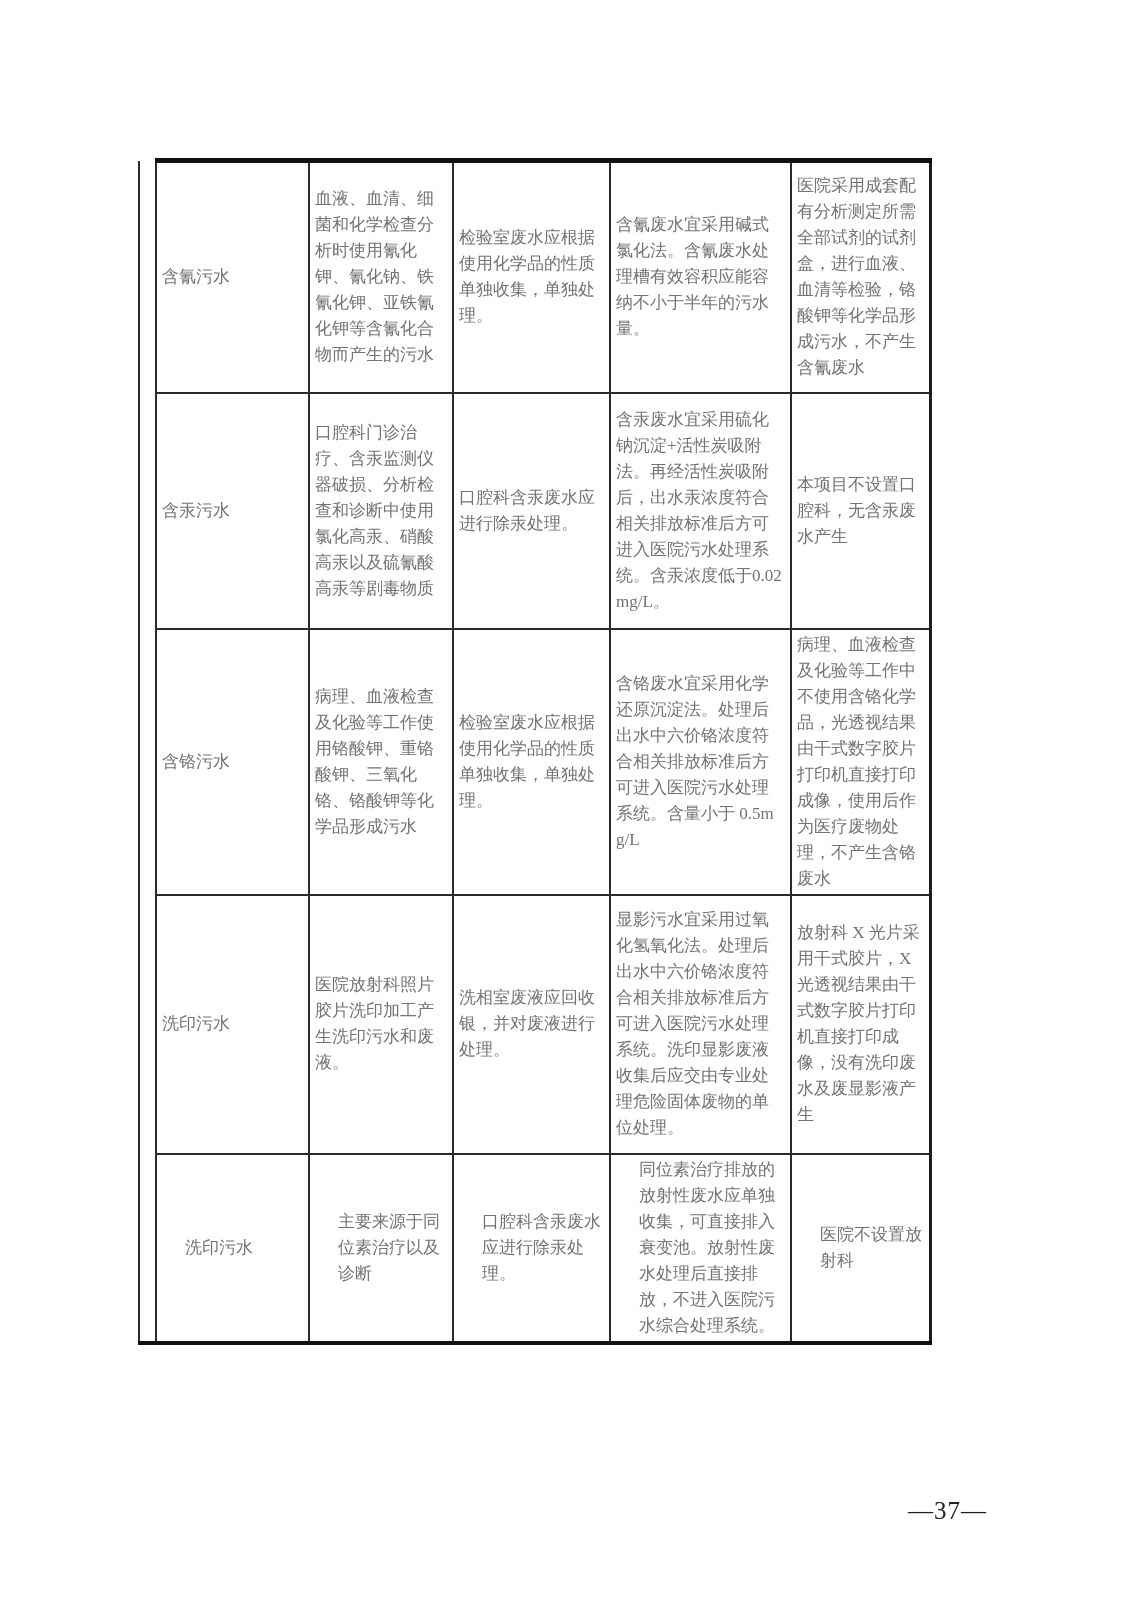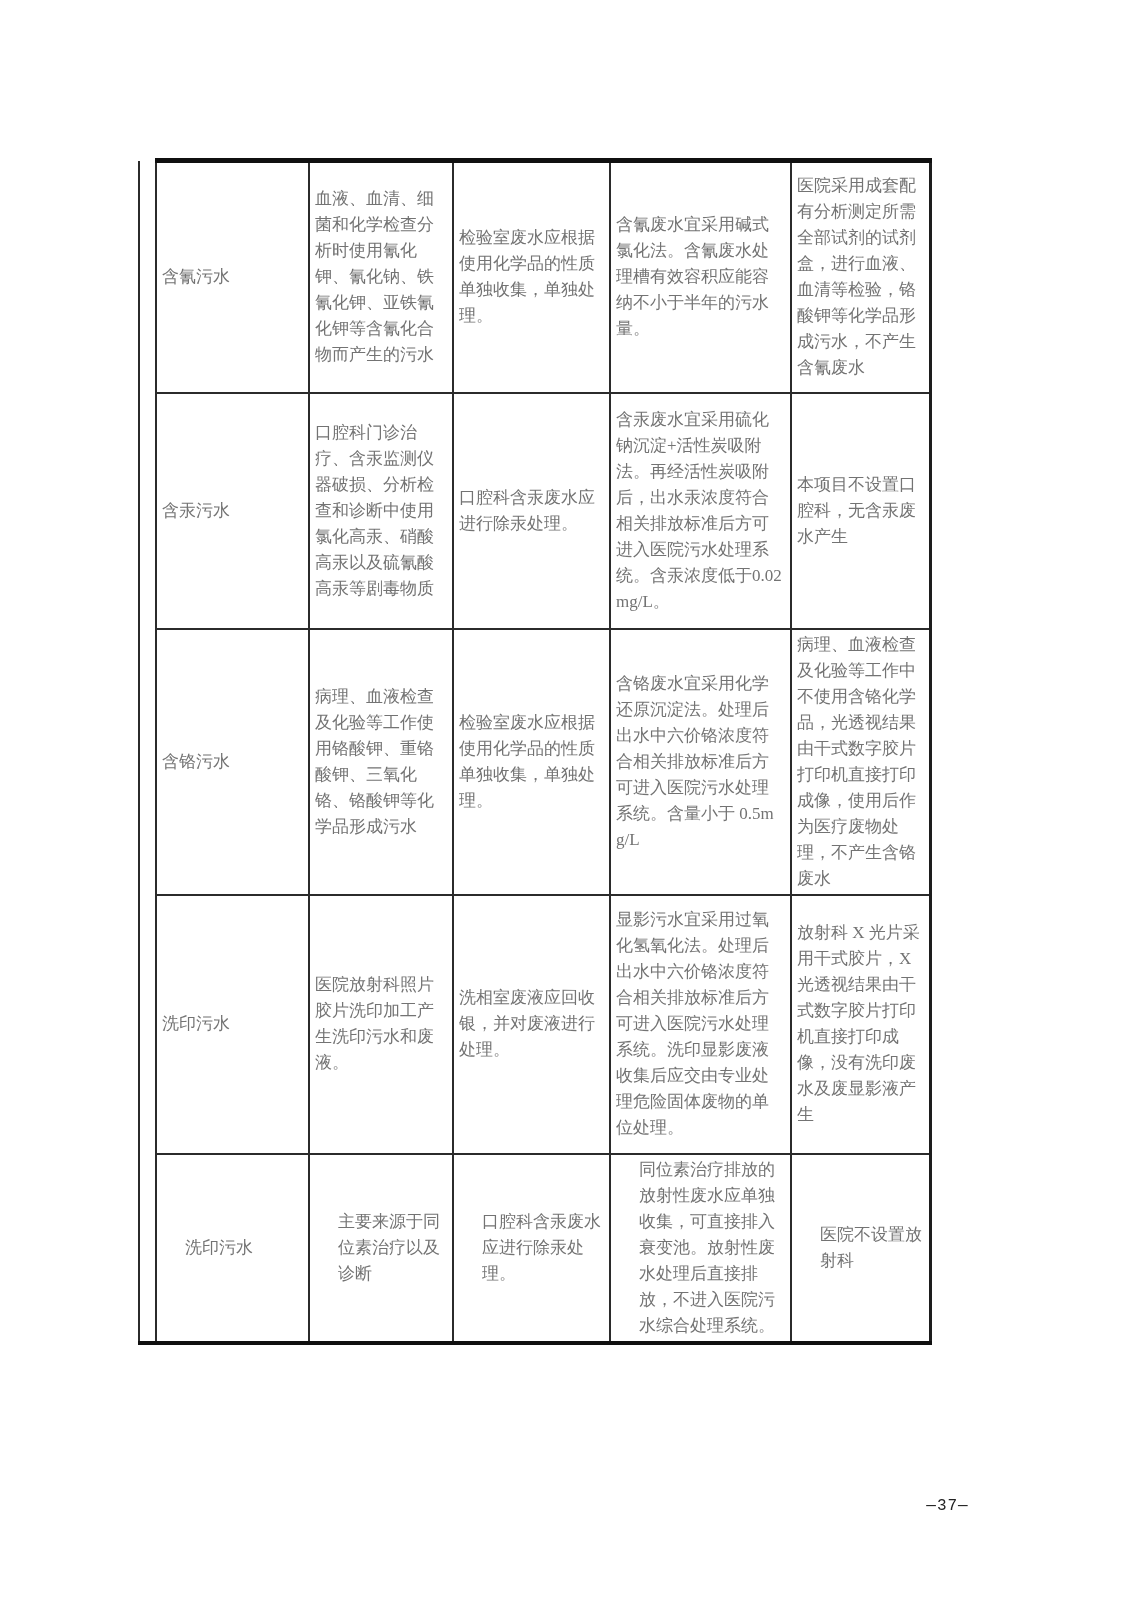--- a/index.html
+++ b/index.html
@@ -57,24 +57,23 @@
   tr.r4 { height: 259px; }
   tr.r5 { height: 182px; }
 
   
   .page-number {
     position: absolute;
     left: 895px;
     top: 1497px;
     width: 105px;
     text-align: center;
-    font-size: 16px;
+    font-size: 25px;
     letter-spacing: 1px;
     color: #222222;
-    font-family: Liberation Mono, monospace;
   }
 </style>
 </head>
 <body>
 
 <div class="page">
 
   <div class="table-anchor">
     <table class="wastewater">
       <colgroup>

